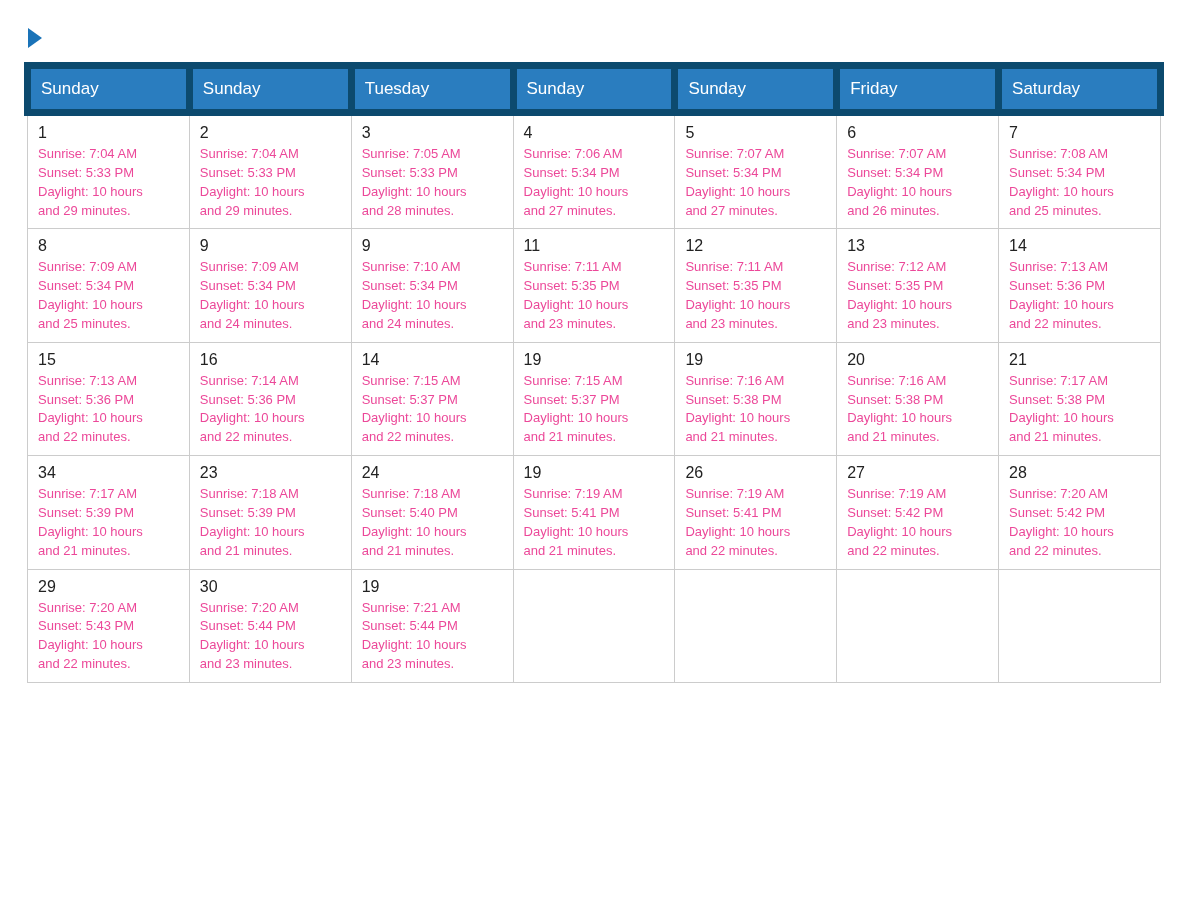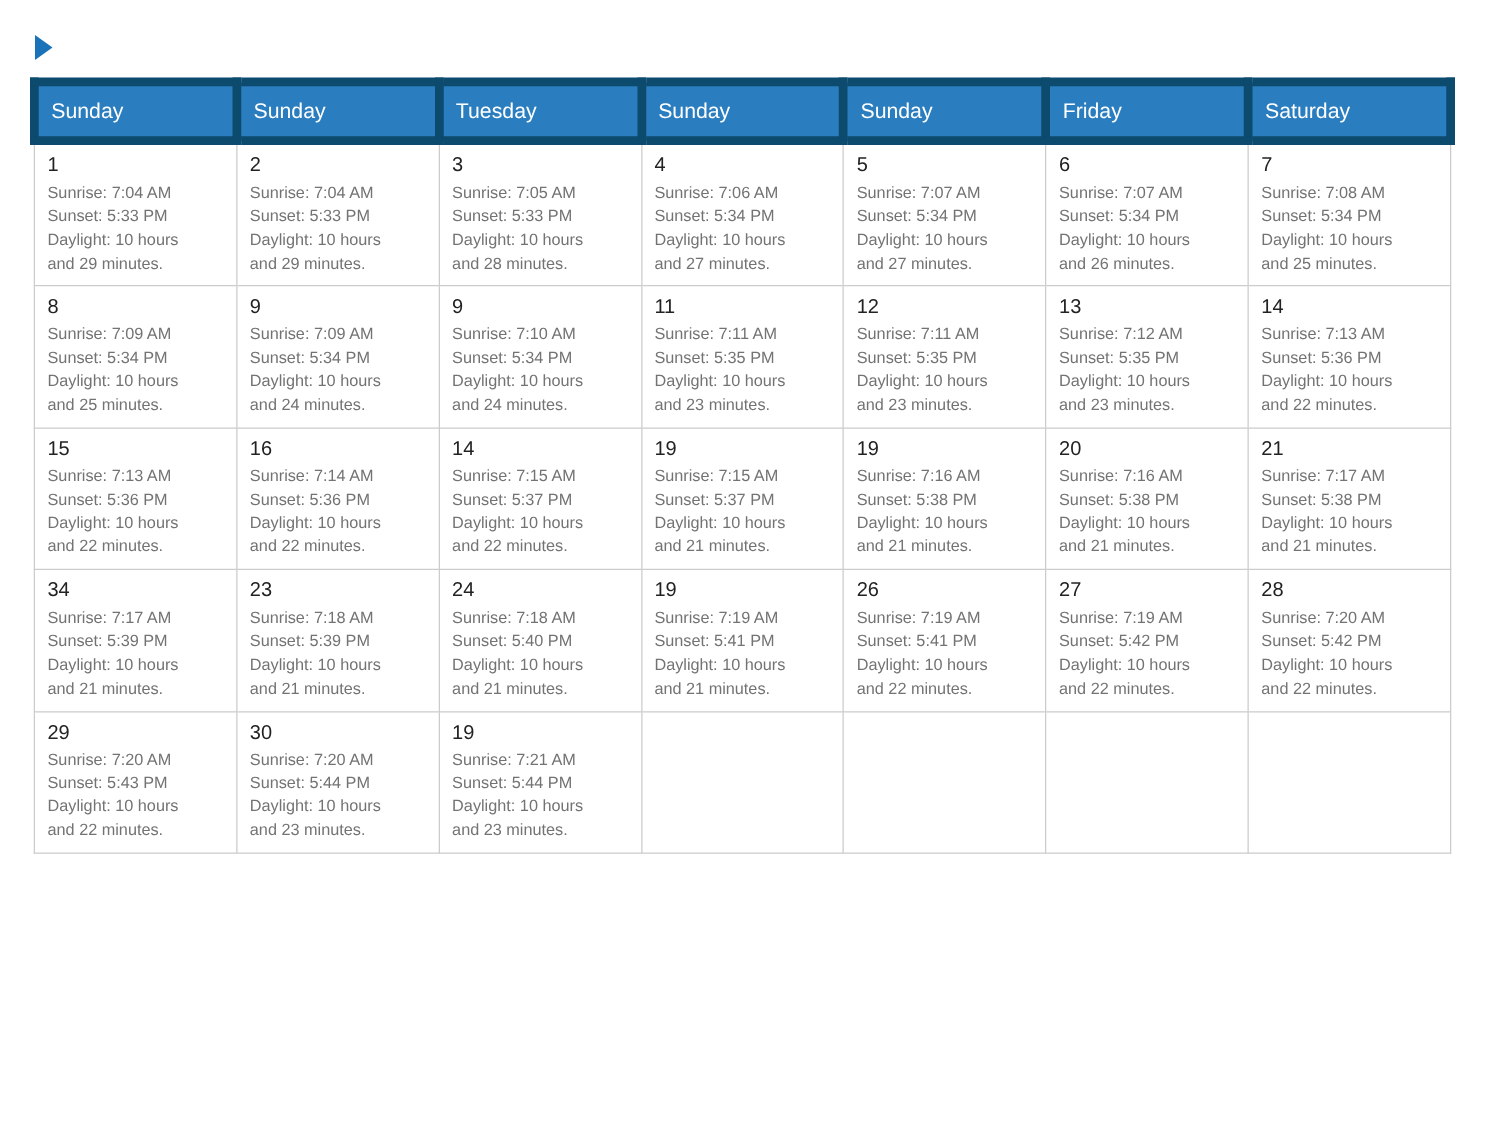--- a/index.html
+++ b/index.html
@@ -91,21 +91,21 @@
     }
     .day-number {
       font-size: 16px;
       font-weight: normal;
       display: block;
       margin-bottom: 3px;
     }
     .day-info {
       font-size: 13px;
       line-height: 1.45;
-      color: #737373;
+      color: #ec4899;
     }
     .empty-cell {
       background: #fff;
     }
   </style>
 </head>
 <body>
 
 <div class="header">
   <div class="logo">

